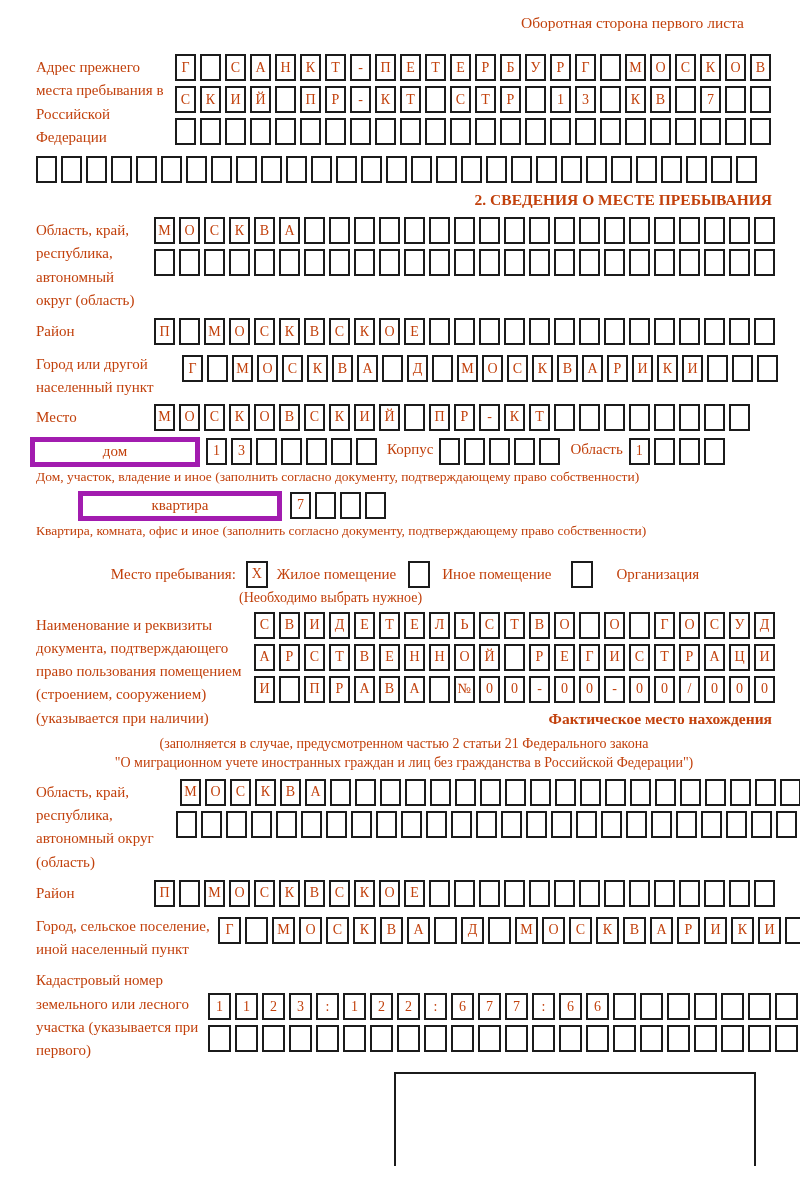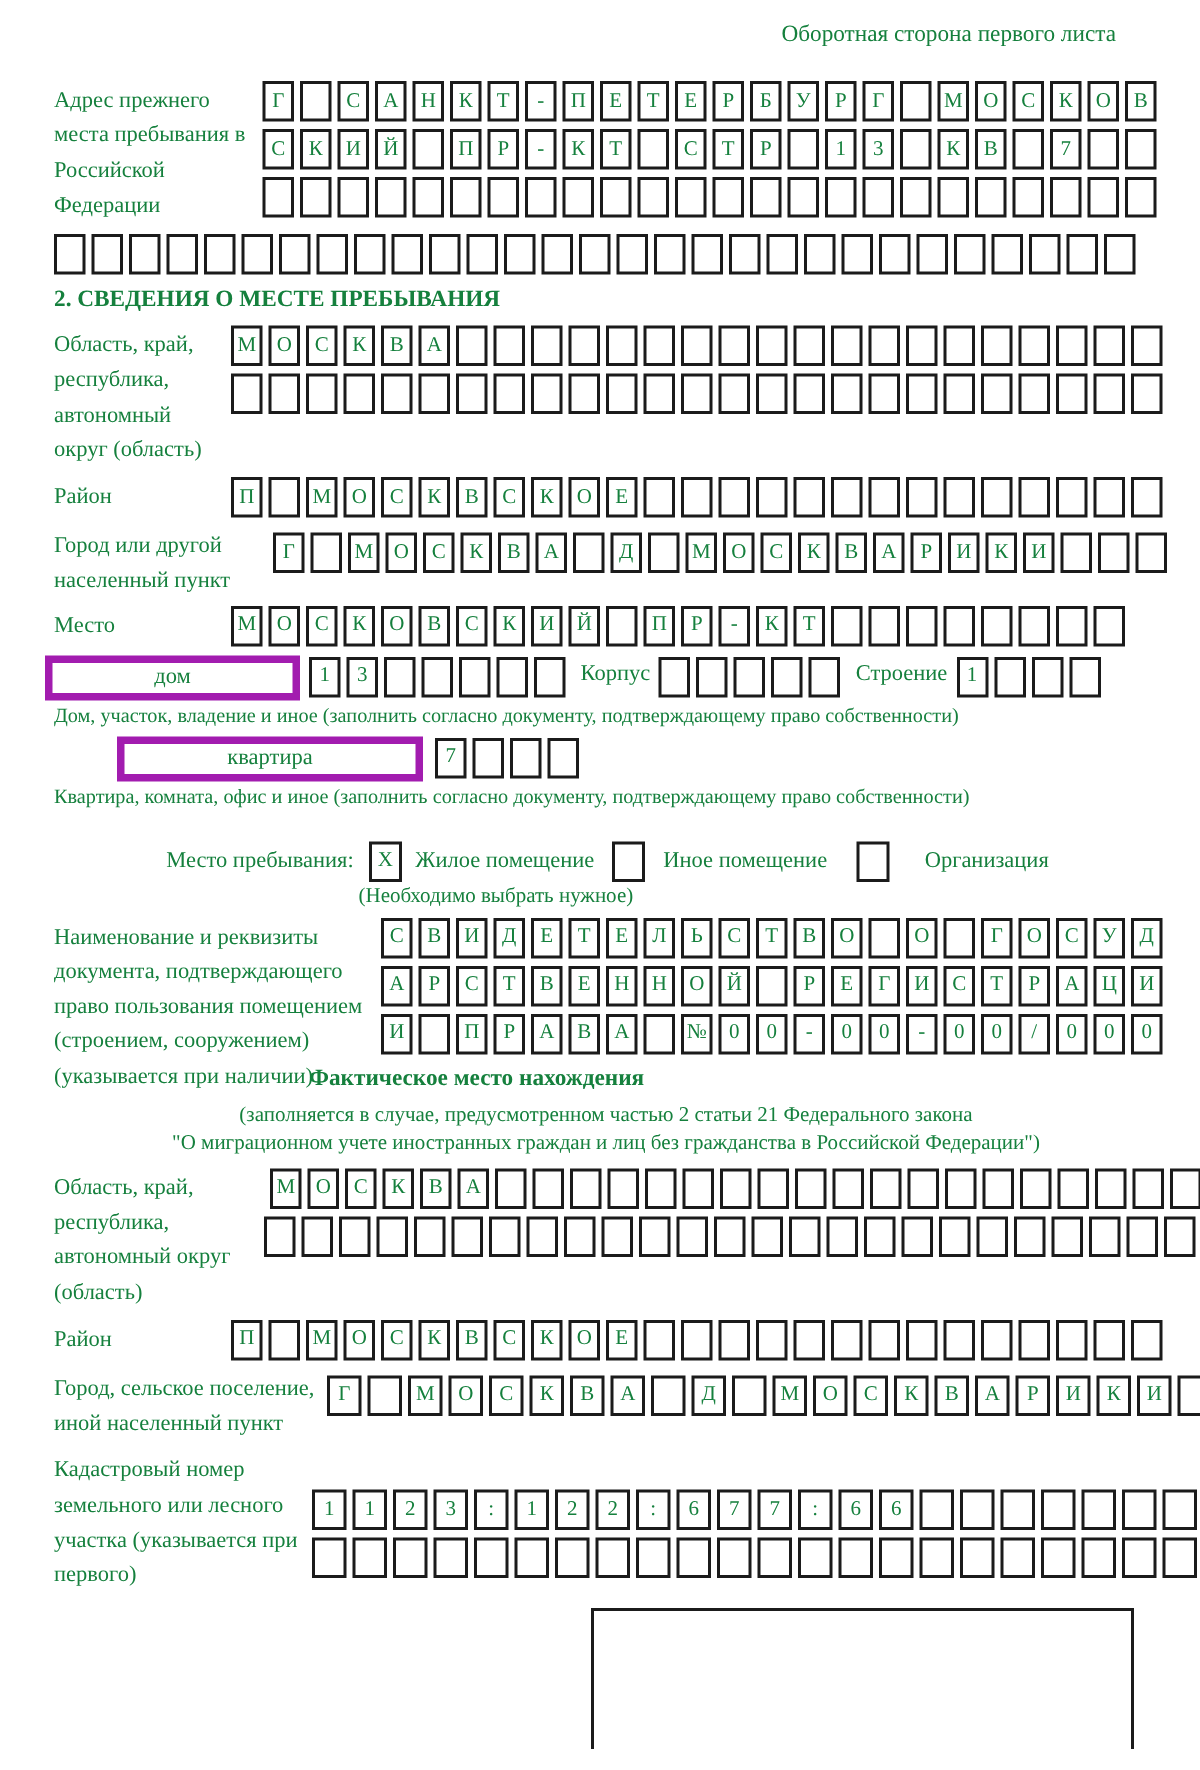--- a/index.html
+++ b/index.html
@@ -1,20 +1,20 @@
 <!DOCTYPE html>
 <html><head>
 <meta charset="utf-8">
 <style>
   html,body{margin:0;padding:0;background:#ffffff;}
   .page{
     position:relative;
     width:800px;height:1166px;
     background:#ffffff;
-    color:#15803d;
+    color:#c2410c;
     font-family:"Liberation Serif","DejaVu Serif",serif;
     font-size:15px;
     box-sizing:border-box;
     padding:14px 28px 0 36px;
     overflow:hidden;
   }
   .header-note{
     text-align:right;
     margin-right:28px;
     font-size:15.5px;
@@ -31,21 +31,21 @@
     font-size:14px;line-height:1;
     background:#fff;
   }
   .cb.wide{width:23px;}
   .rowgap{margin-bottom:5px;}
   .field{display:flex;align-items:flex-start;margin-bottom:6px;}
   .flabel{flex:0 0 auto;line-height:1.55;padding-top:2px;}
   .fboxes{flex:0 0 auto;}
   .caption{font-size:13.5px;margin:2px 0 6px 0;}
   .caption.center{text-align:center;}
-  .sec-title{font-weight:bold;text-align:left;font-size:15.5px;margin:8px 0 8px 0;}
+  .sec-title{font-weight:bold;text-align:right;font-size:15.5px;margin:8px 0 8px 0;}
   .wide-box{
     border:5px solid #a21caf;box-sizing:border-box;
     height:30px;display:flex;align-items:center;justify-content:center;
     font-size:15px;background:#fff;
   }
   .inline-lbl{padding:4px 6px 0 10px;font-size:15px;}
   .cbx{
     width:22px;height:27px;border:2px solid #1b1b1b;box-sizing:border-box;
     display:inline-flex;align-items:center;justify-content:center;
     font-size:14px;background:#fff;flex:0 0 auto;
@@ -346,21 +346,21 @@
         <span class="cb"></span>
       </span>
     <span class="inline-lbl">Корпус</span>
     <span class="boxes" style="margin-top:1px;">
         <span class="cb"></span>
         <span class="cb"></span>
         <span class="cb"></span>
         <span class="cb"></span>
         <span class="cb"></span>
       </span>
-    <span class="inline-lbl">Строение</span>
+    <span class="inline-lbl">Область</span>
     <span class="boxes" style="margin-top:1px;">
         <span class="cb">1</span>
         <span class="cb"></span>
         <span class="cb"></span>
         <span class="cb"></span>
       </span>
   </div>
   <div class="caption">Дом, участок, владение и иное (заполнить согласно документу, подтверждающему право собственности)</div>
 
   <div style="display:flex;align-items:flex-start;margin:4px 0 2px -6px;padding-left:48px;">

